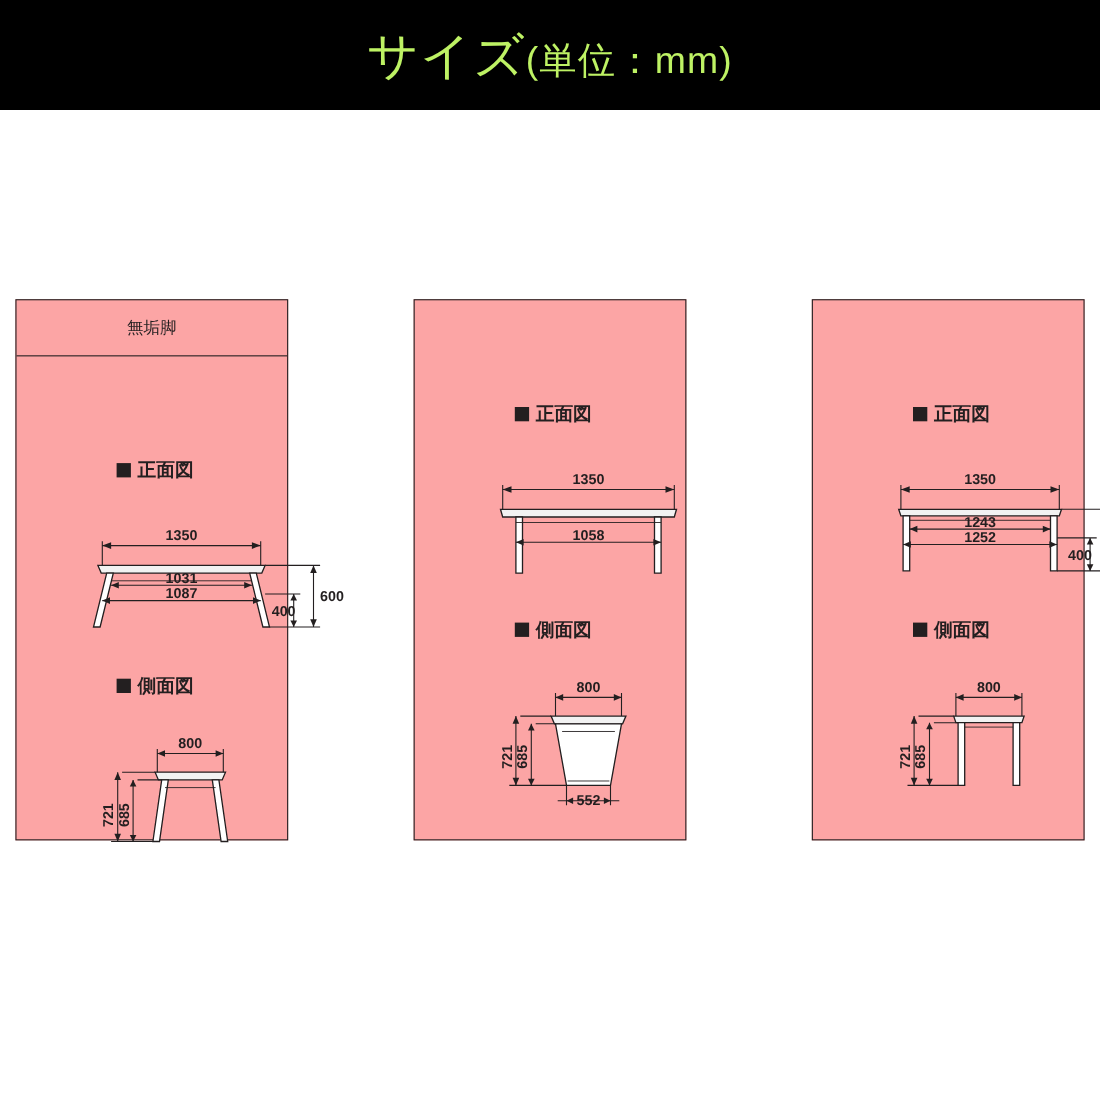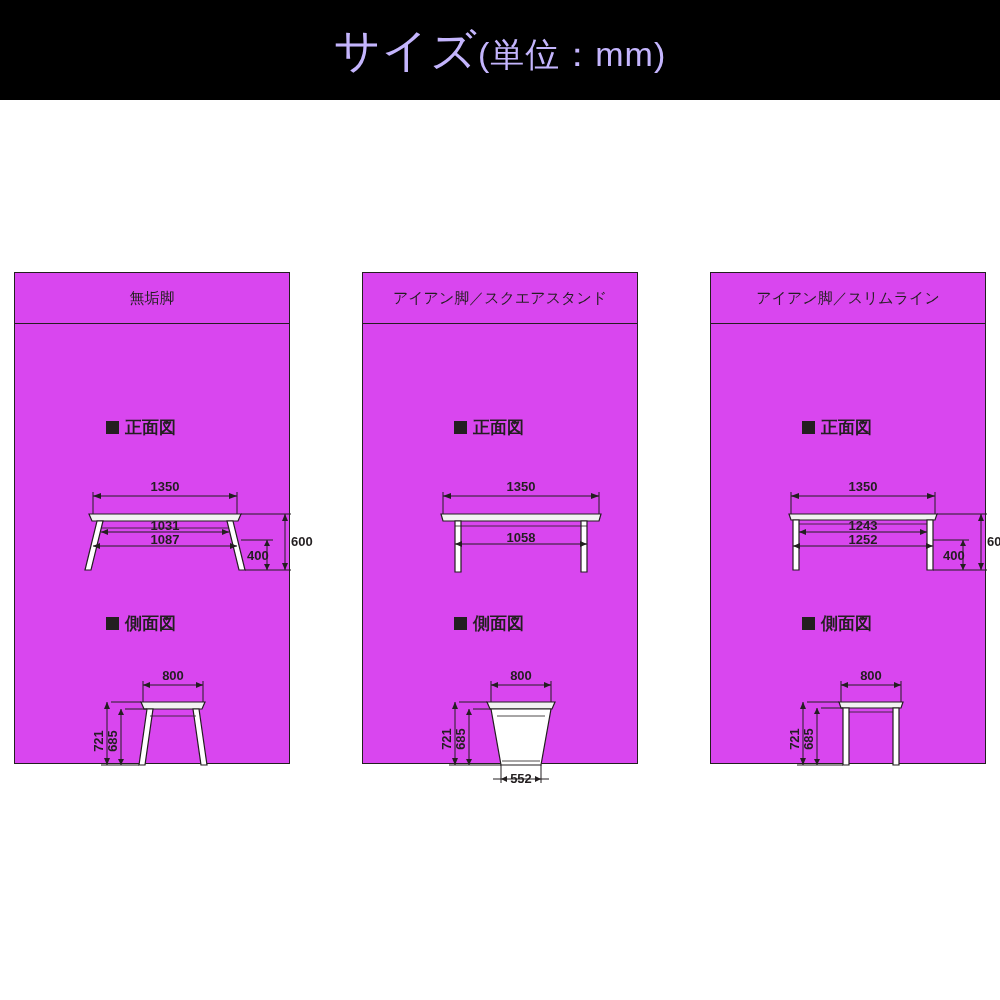--- a/index.html
+++ b/index.html
@@ -22,44 +22,44 @@
     left: 0;
     top: 0;
     width: 1000px;
     height: 100px;
     background: #000000;
     display: flex;
     align-items: center;
     justify-content: center;
   }
   .header-title {
-    color: #c4b5fd;
+    color: #bef264;
     font-size: 46px;
     letter-spacing: 1px;
     font-weight: 400;
     line-height: 1;
     white-space: nowrap;
   }
   .header-title .unit {
     font-size: 34px;
   }
 
   
   .panels {
     position: absolute;
     left: 14px;
     top: 272px;
     width: 972px;
     display: flex;
     justify-content: space-between;
   }
   .panel {
-    width: 276px;
+    width: 248px;
     border: 1px solid #231f20;
-    background: #d946ef;
+    background: #fca5a5;
     box-sizing: border-box;
     position: relative;
     height: 492px;
   }
   .panel-head {
     height: 50px;
     border-bottom: 1px solid #231f20;
     display: flex;
     align-items: center;
     justify-content: center;
@@ -210,21 +210,20 @@
         <line class="dim" x1="66" y1="40" x2="66" y2="96"></line>
         <polygon points="66,40 63,46 69,46" fill="#231f20"></polygon>
         <polygon points="66,96 63,90 69,90" fill="#231f20"></polygon>
         <text x="62" y="72" text-anchor="middle" font-weight="bold" transform="rotate(-90 62 72)">685</text>
       </svg>
 
     </div>
   </div>
 
   <div class="panel">
-    <div class="panel-head">アイアン脚／スクエアスタンド</div>
     <div class="panel-body">
 
       <div class="section-label" style="left:58px; top:92px;">
         <span class="sq"></span>
         <span>正面図</span>
       </div>
 
       <svg class="diagram" style="left:40px; top:150px;" width="260" height="120" viewBox="0 0 260 120">
         <line class="dim" x1="40" y1="18" x2="40" y2="44"></line>
         <line class="dim" x1="196" y1="18" x2="196" y2="44"></line>
@@ -283,21 +282,20 @@
         <line class="dim" x1="90" y1="110" x2="146" y2="110"></line>
         <polygon points="98,110 104,107 104,113" fill="#231f20"></polygon>
         <polygon points="138,110 132,107 132,113" fill="#231f20"></polygon>
         <text x="118" y="114" text-anchor="middle" font-weight="bold">552</text>
       </svg>
 
     </div>
   </div>
 
   <div class="panel">
-    <div class="panel-head">アイアン脚／スリムライン</div>
     <div class="panel-body">
 
       <div class="section-label" style="left:58px; top:92px;">
         <span class="sq"></span>
         <span>正面図</span>
       </div>
 
       <svg class="diagram" style="left:40px; top:150px;" width="260" height="120" viewBox="0 0 260 120">
         <line class="dim" x1="40" y1="18" x2="40" y2="44"></line>
         <line class="dim" x1="184" y1="18" x2="184" y2="44"></line>

